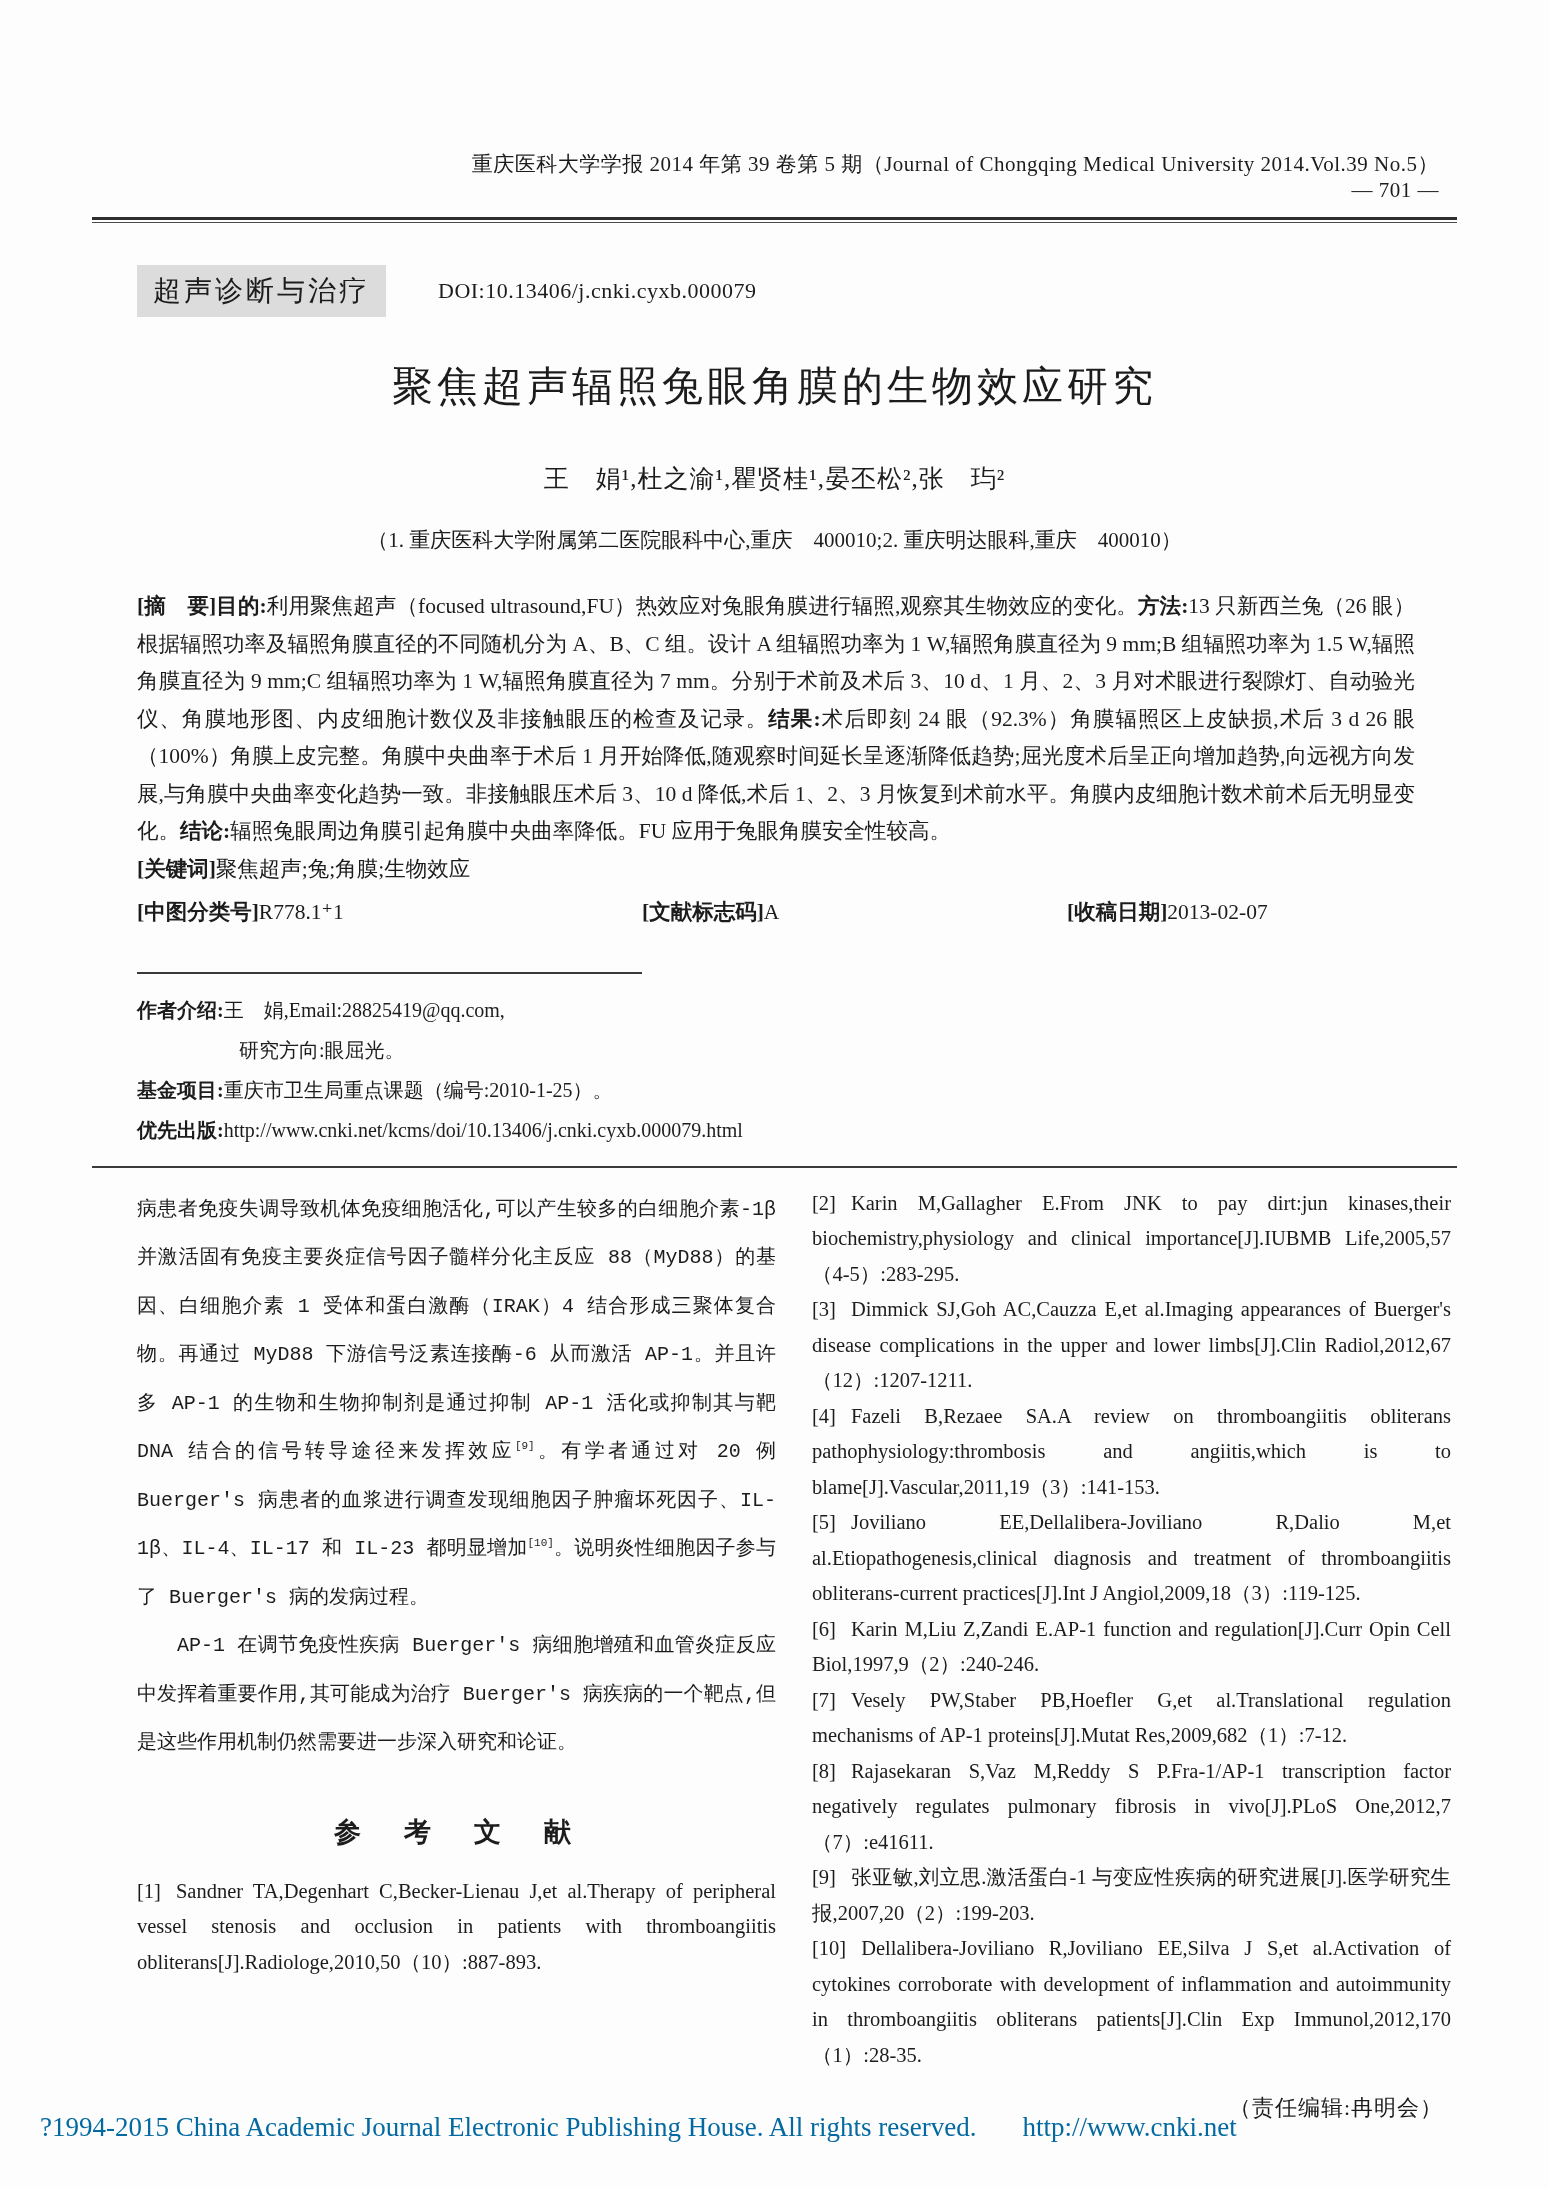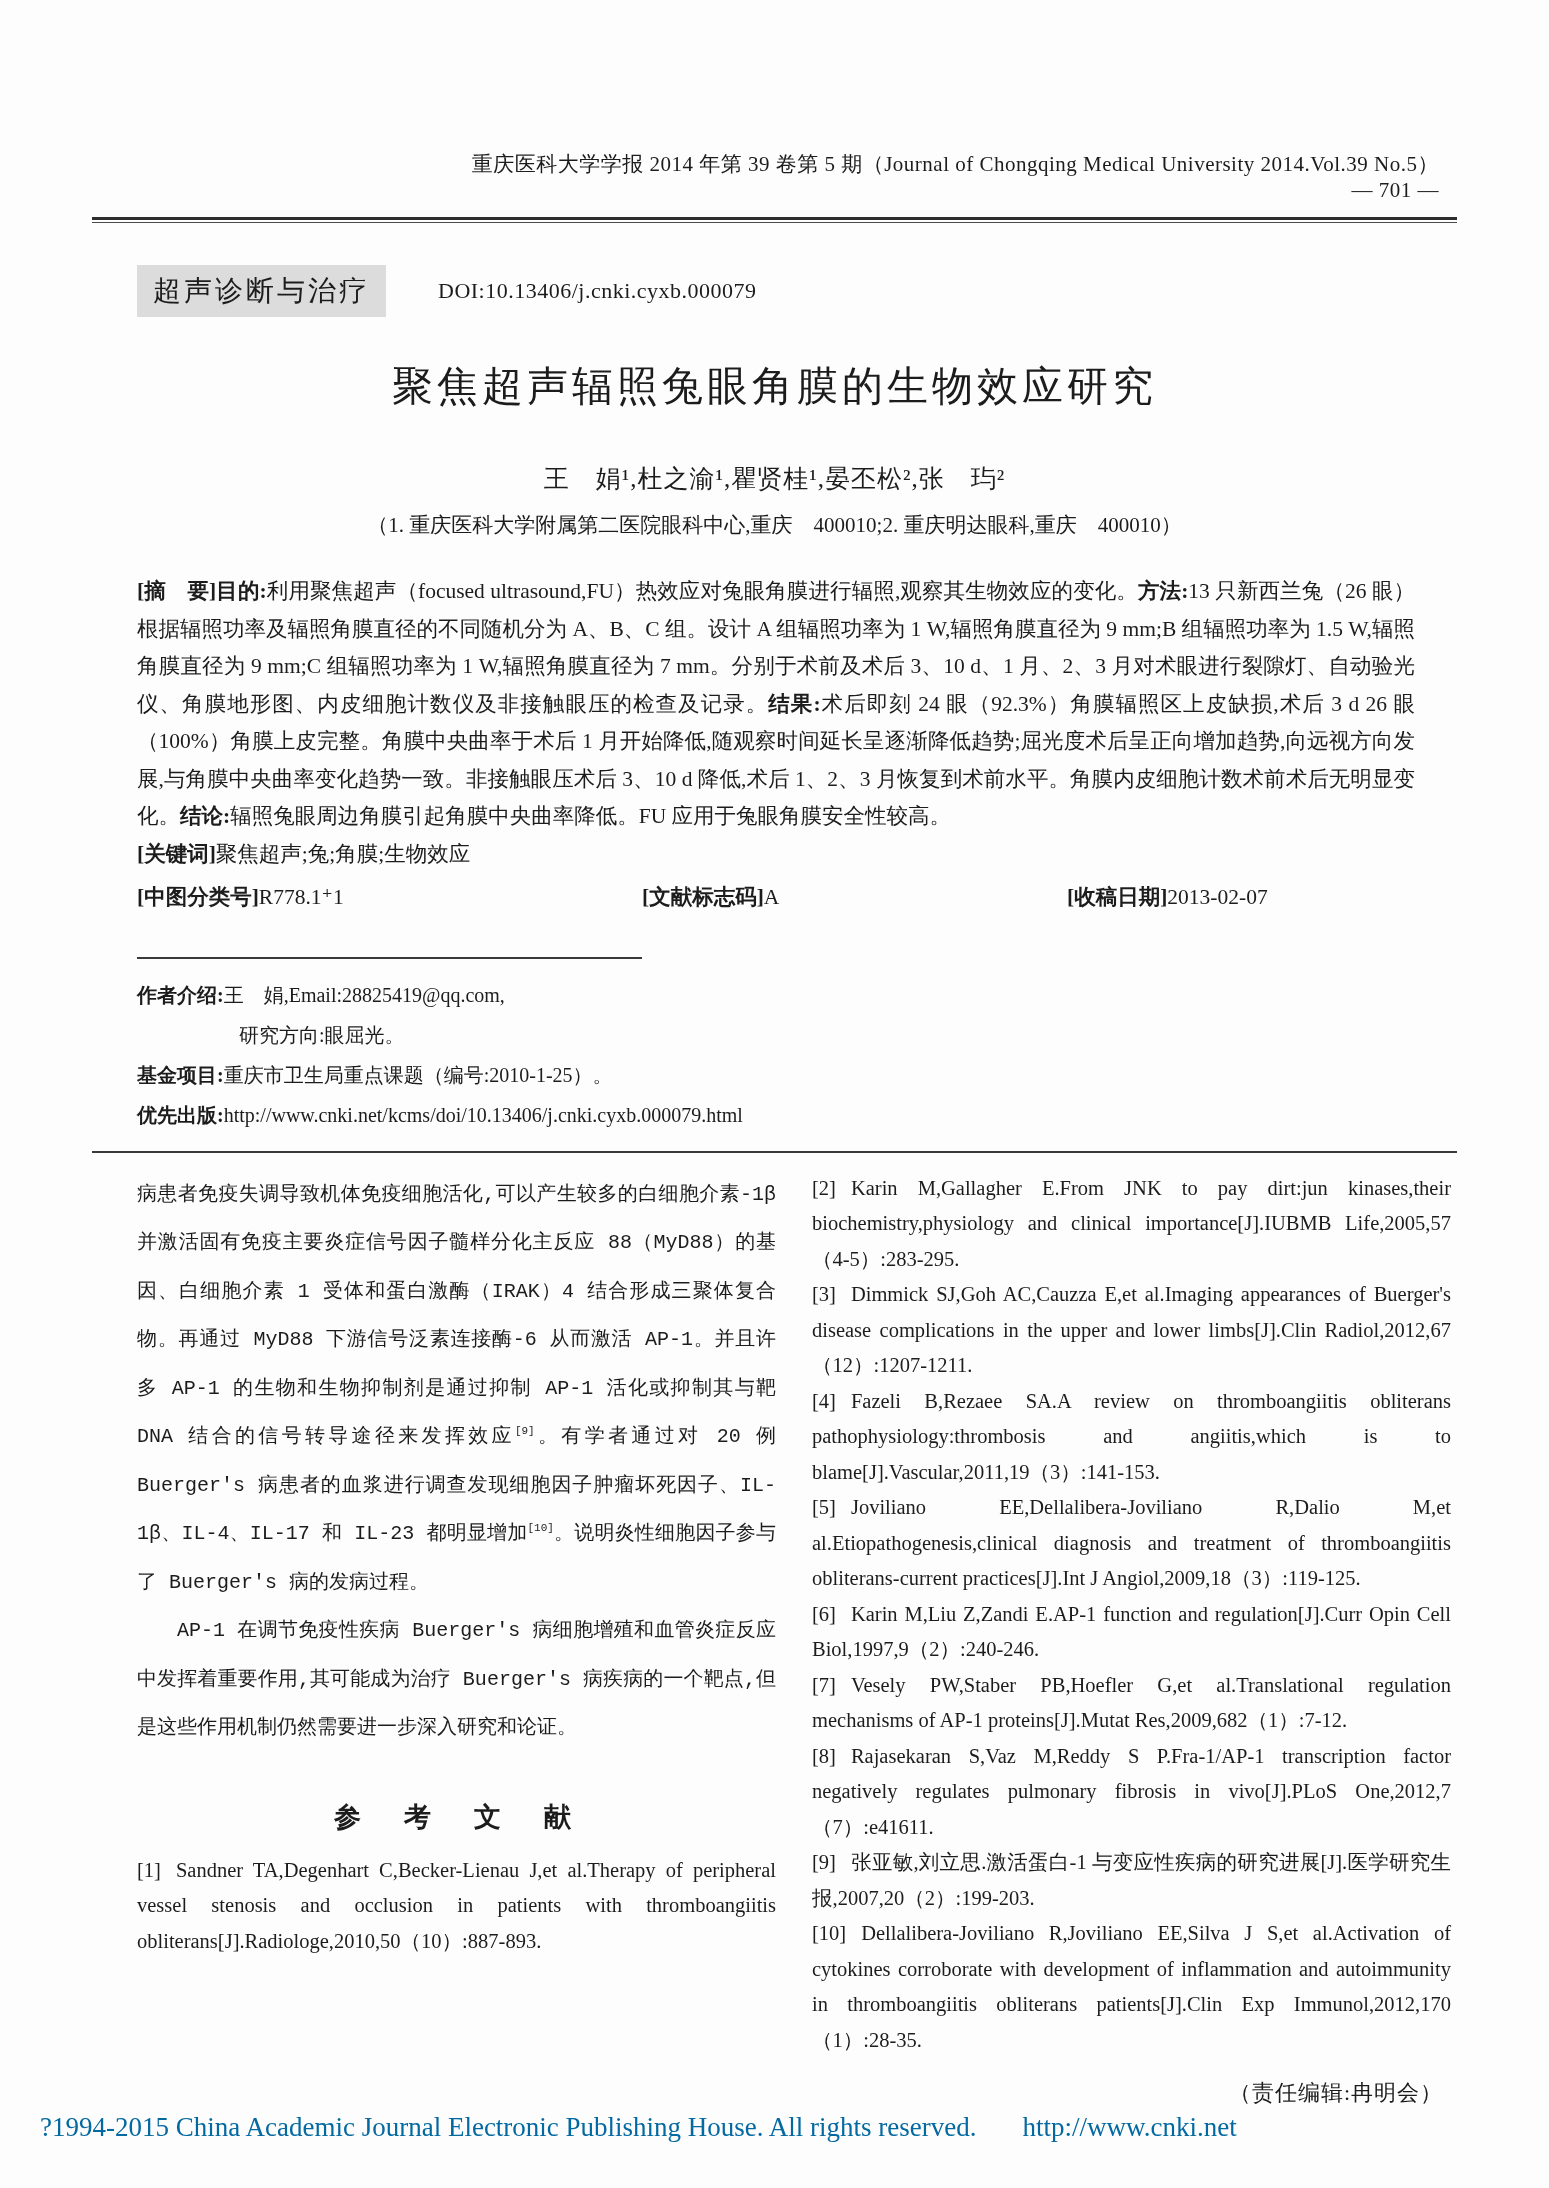--- a/index.html
+++ b/index.html
@@ -54,21 +54,21 @@
   }
   .authors {
     text-align: center;
     font-size: 25px;
     margin-top: 48px;
     letter-spacing: 1px;
   }
   .affiliation {
     text-align: center;
     font-size: 21px;
-    margin-top: 16px;
+    margin-top: 31px;
   }
   .abstract {
     margin: 34px 134px 0 137px;
     font-size: 21.5px;
     line-height: 37.5px;
     text-align: justify;
   }
   .b { font-weight: 700; }
   .kw-line {
     margin: 0 134px 0 137px;
@@ -116,21 +116,21 @@
   .sup {
     font-size: 0.55em;
     vertical-align: super;
     line-height: 0;
   }
   .ref-heading {
     text-align: center;
     font-size: 27px;
     font-weight: 700;
     letter-spacing: 8px;
-    margin: 46px 0 18px 0;
+    margin: 46px 0 24px 0;
   }
   .ref {
     font-size: 20.5px;
     line-height: 35.5px;
     text-align: justify;
     margin: 0;
   }
   .ref-num { margin-right: 15px; }
   .editor-note {
     text-align: right;

